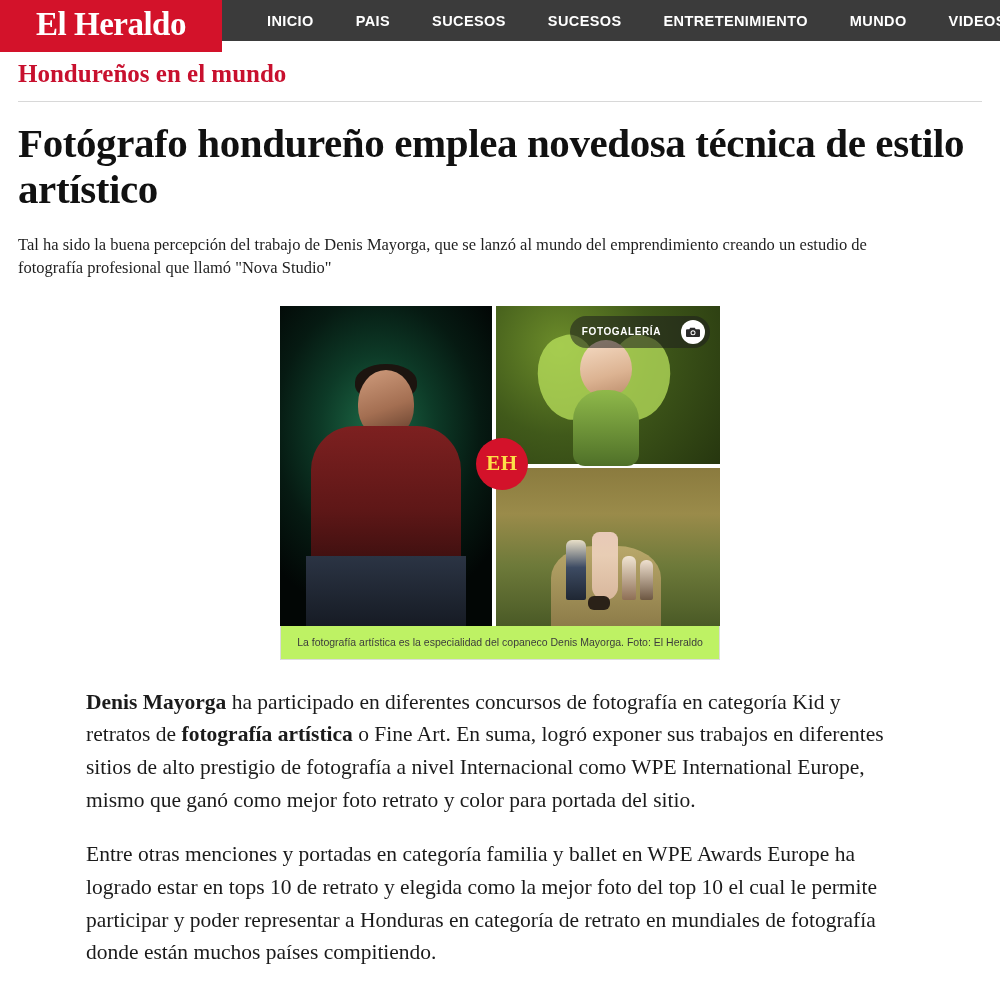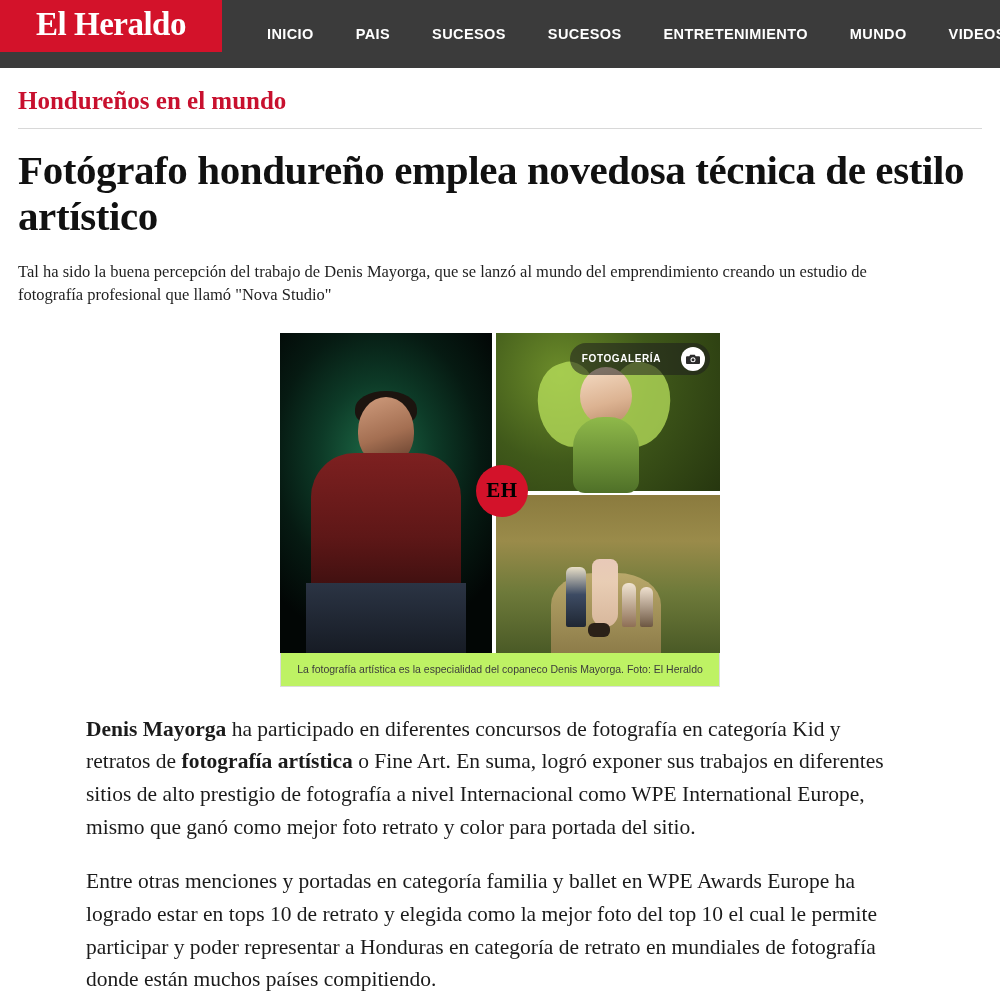--- a/index.html
+++ b/index.html
@@ -12,21 +12,21 @@
   }
   body {
     font-family: "Liberation Serif", serif;
     color: #1a1a1a;
   }
 
   
   .topbar {
     display: flex;
     align-items: stretch;
-    height: 68px;
+    height: 41px;
     background: #3b3b3b;
   }
   .brand {
     background: #d3122a;
     width: 222px;
     min-width: 222px;
     display: flex;
     align-items: center;
     justify-content: center;
     height: 52px;
@@ -252,21 +252,21 @@
   }
 
   .eh-badge {
     position: absolute;
     left: 196px;
     top: 132px;
     width: 52px;
     height: 52px;
     border-radius: 50%;
     background: #d3122a;
-    color: #000000;
+    color: #fde047;
     display: flex;
     align-items: center;
     justify-content: center;
     font-family: "Liberation Serif", serif;
     font-weight: bold;
     font-size: 21px;
     letter-spacing: 0.5px;
     z-index: 5;
   }
 

